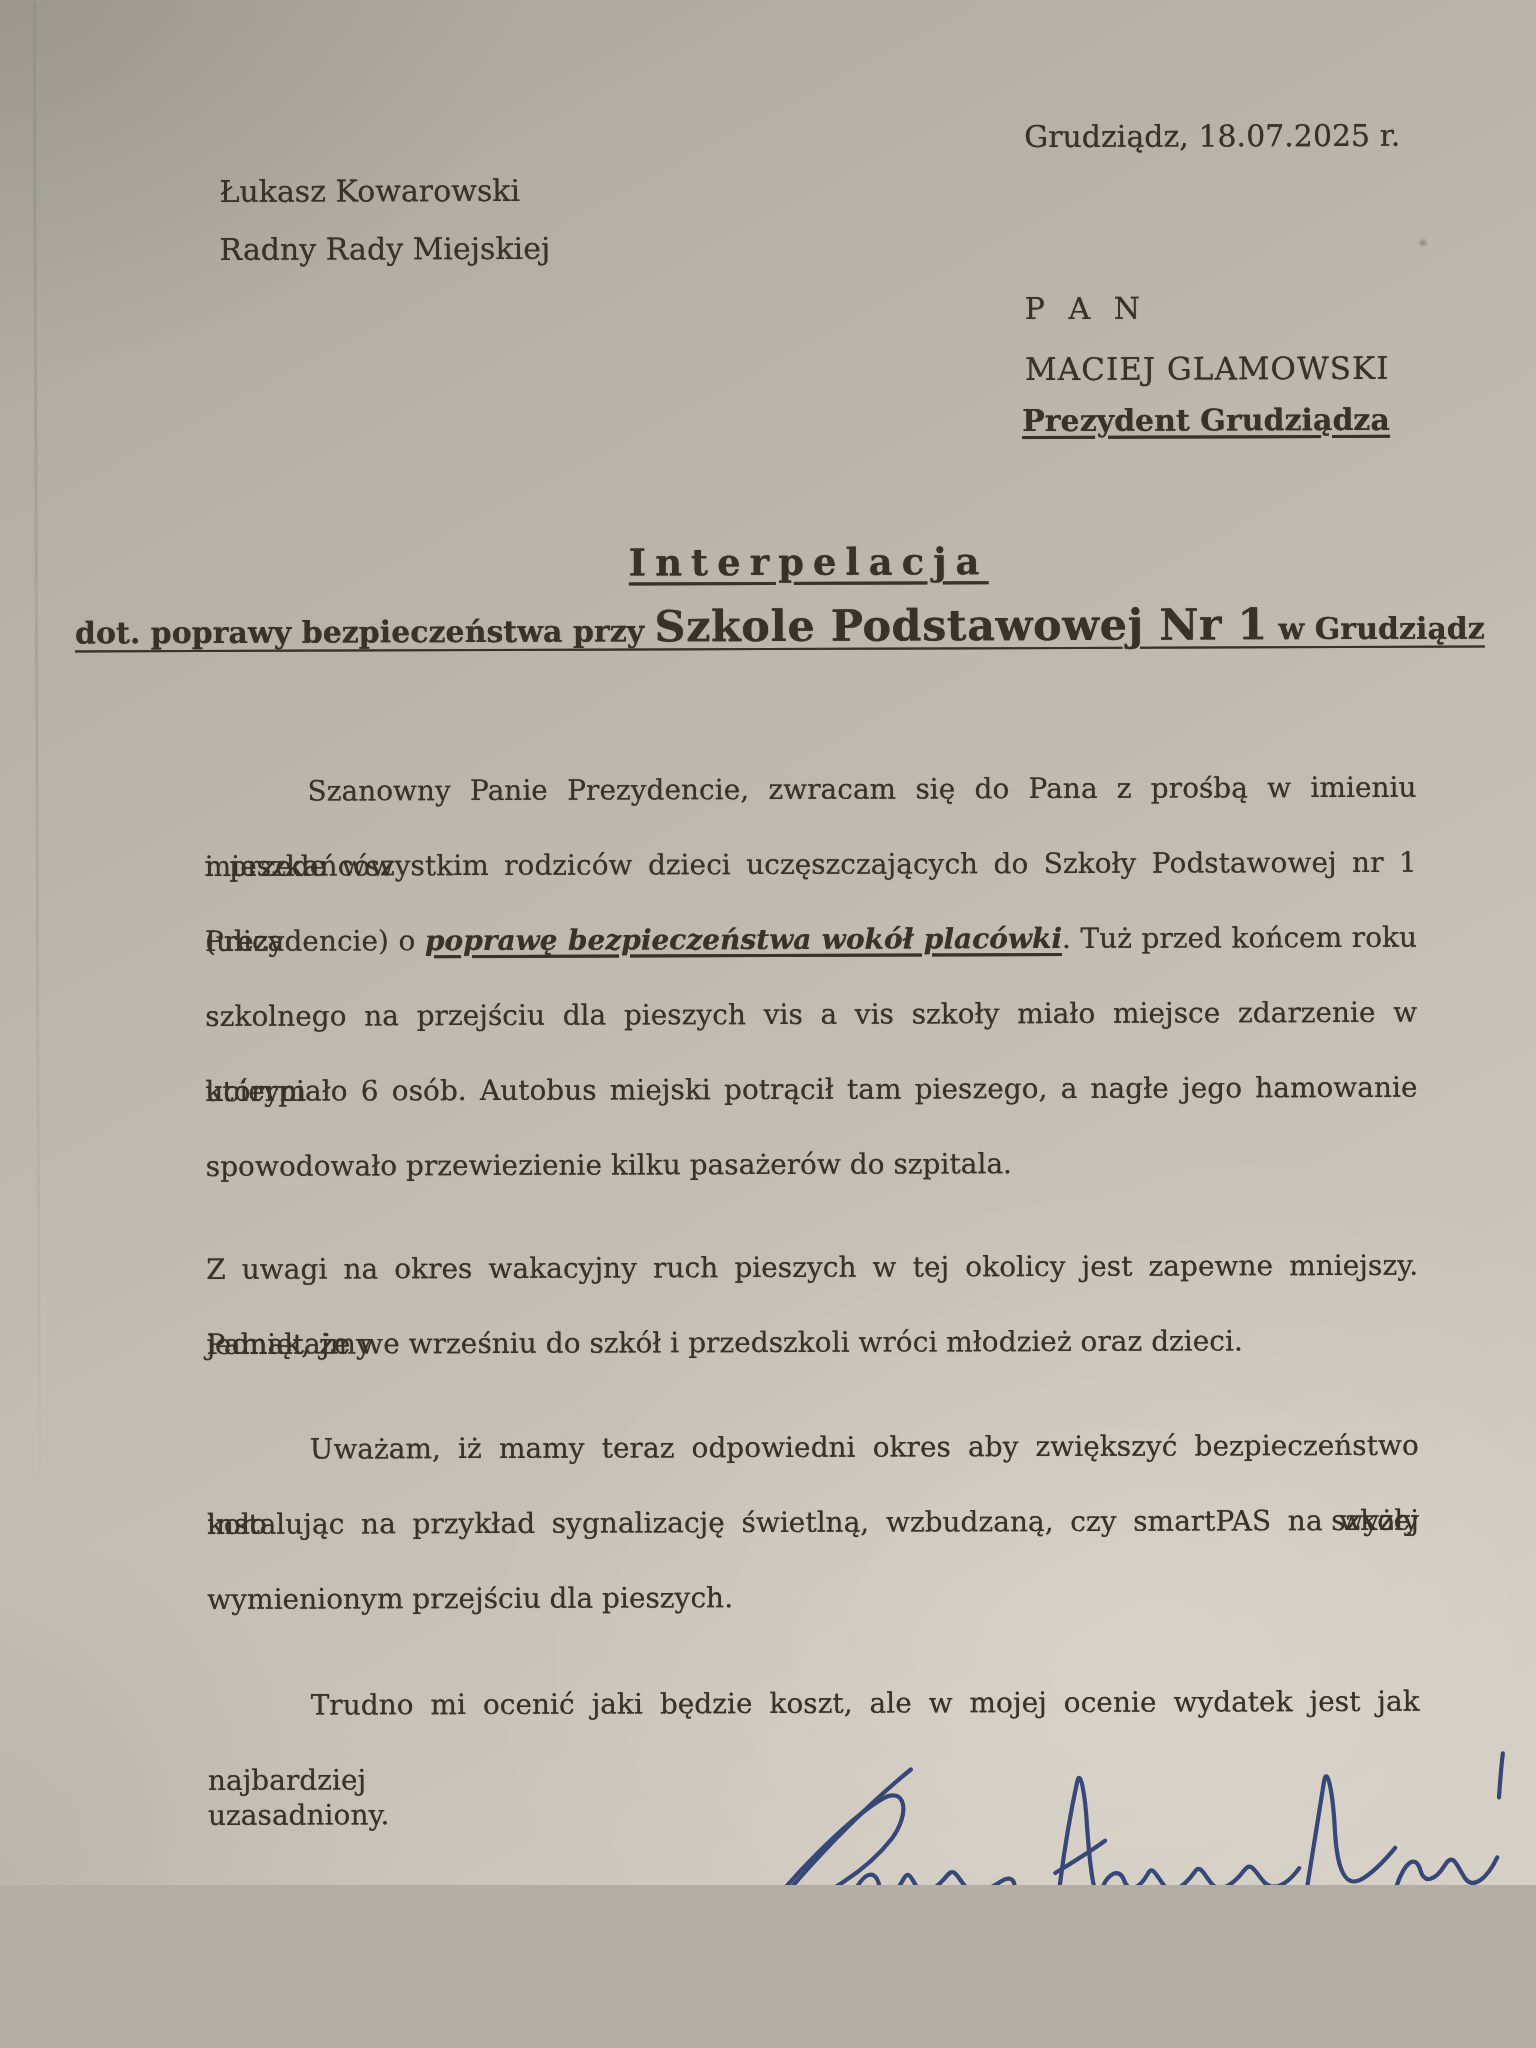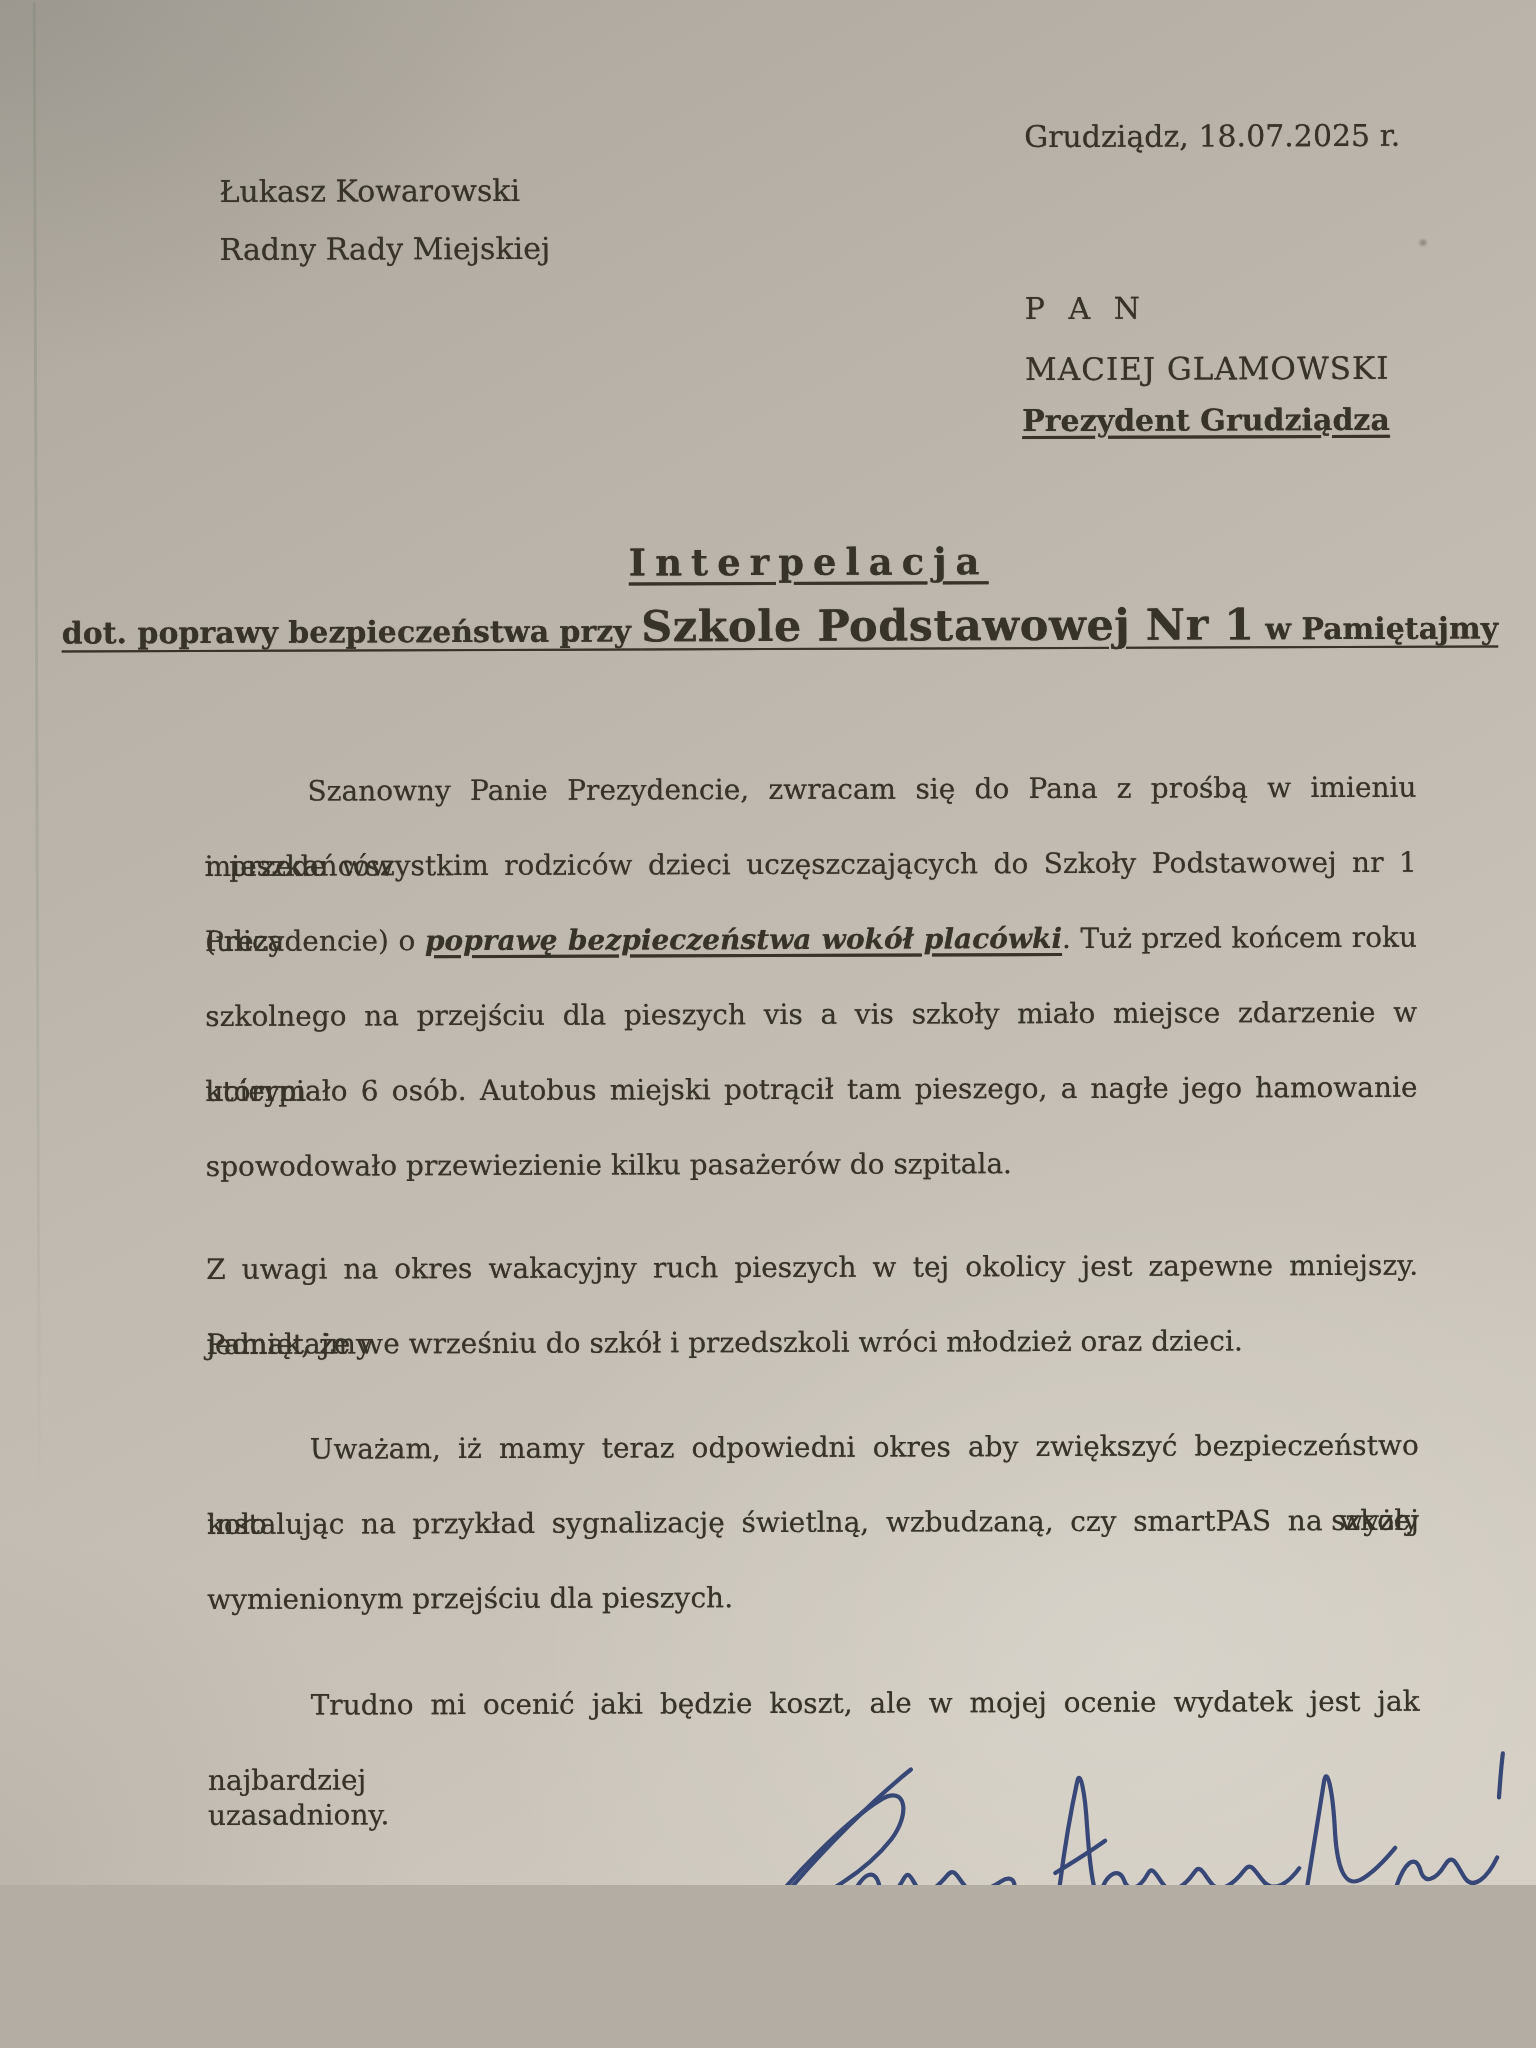--- a/index.html
+++ b/index.html
@@ -82,21 +82,21 @@
 
     <div class="txt rec-sal">P A N</div>
     <div class="txt rec-name">MACIEJ GLAMOWSKI</div>
     <div class="txt rec-title">Prezydent Grudziądza</div>
 
     <div class="heading-row">
       <span class="heading">Interpelacja</span>
     </div>
 
     <div class="subject-row">
-      <span class="subject"><span>dot. poprawy bezpieczeństwa przy </span><span class="big">Szkole Podstawowej Nr 1</span><span> w Pamiętajmy</span></span>
+      <span class="subject"><span>dot. poprawy bezpieczeństwa przy </span><span class="big">Szkole Podstawowej Nr 1</span><span> w Grudziądz</span></span>
     </div>
 
     <div class="para p1">
       <div class="line ind">Szanowny Panie Prezydencie, zwracam się do Pana z prośbą w imieniu mieszkańców</div>
       <div class="line">i przede wszystkim rodziców dzieci uczęszczających do Szkoły Podstawowej nr 1 (ulica</div>
       <div class="line"><span>Prezydencie) o </span><span class="em">poprawę bezpieczeństwa wokół placówki</span><span>. Tuż przed końcem roku</span></div>
       <div class="line">szkolnego na przejściu dla pieszych vis a vis szkoły miało miejsce zdarzenie w którym</div>
       <div class="line">ucierpiało 6 osób. Autobus miejski potrącił tam pieszego, a nagłe jego hamowanie</div>
       <div class="line end">spowodowało przewiezienie kilku pasażerów do szpitala.</div>
     </div>

